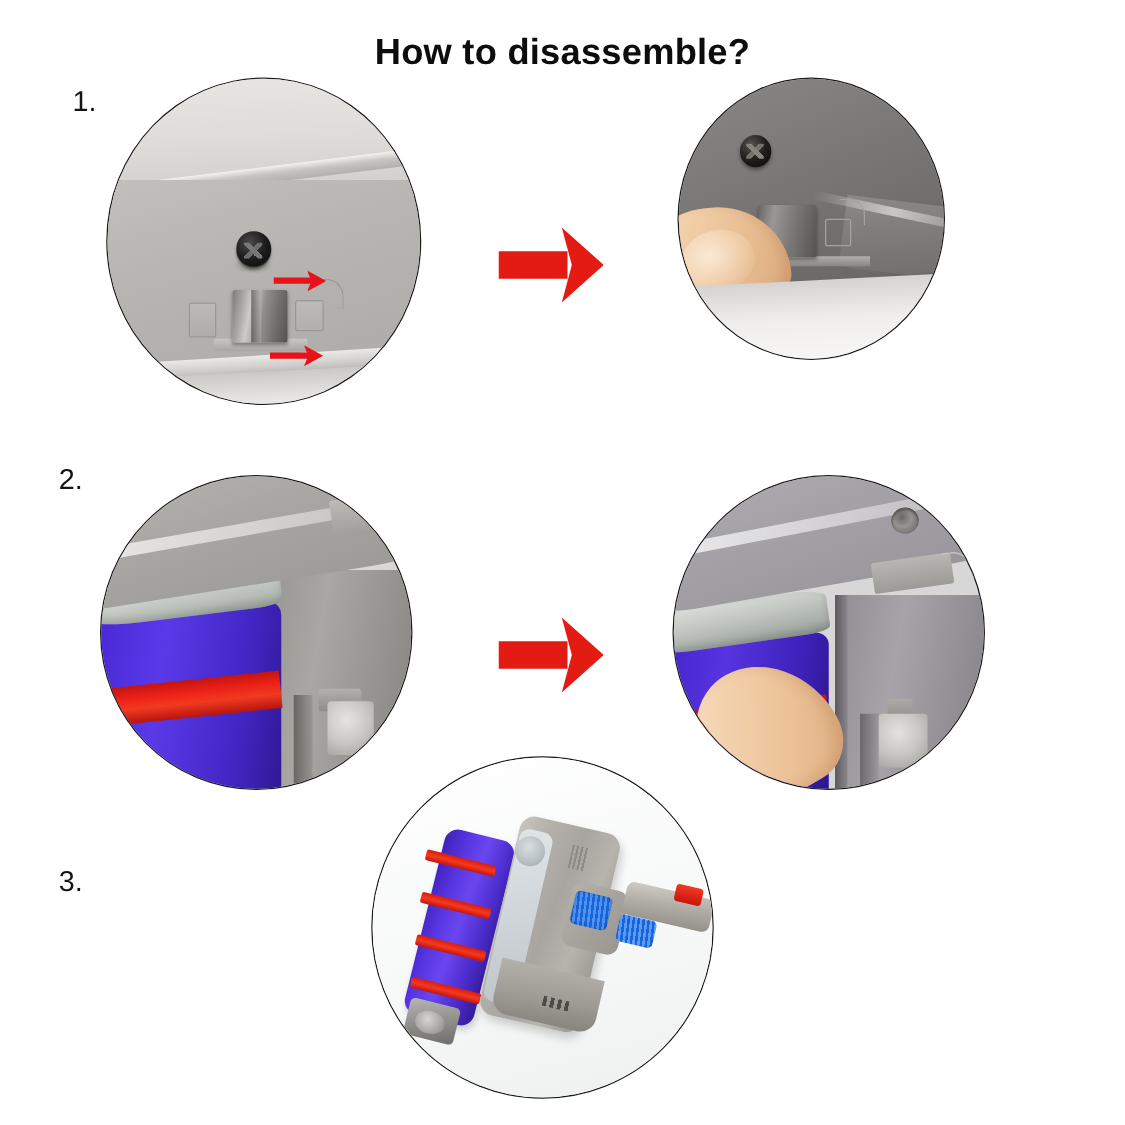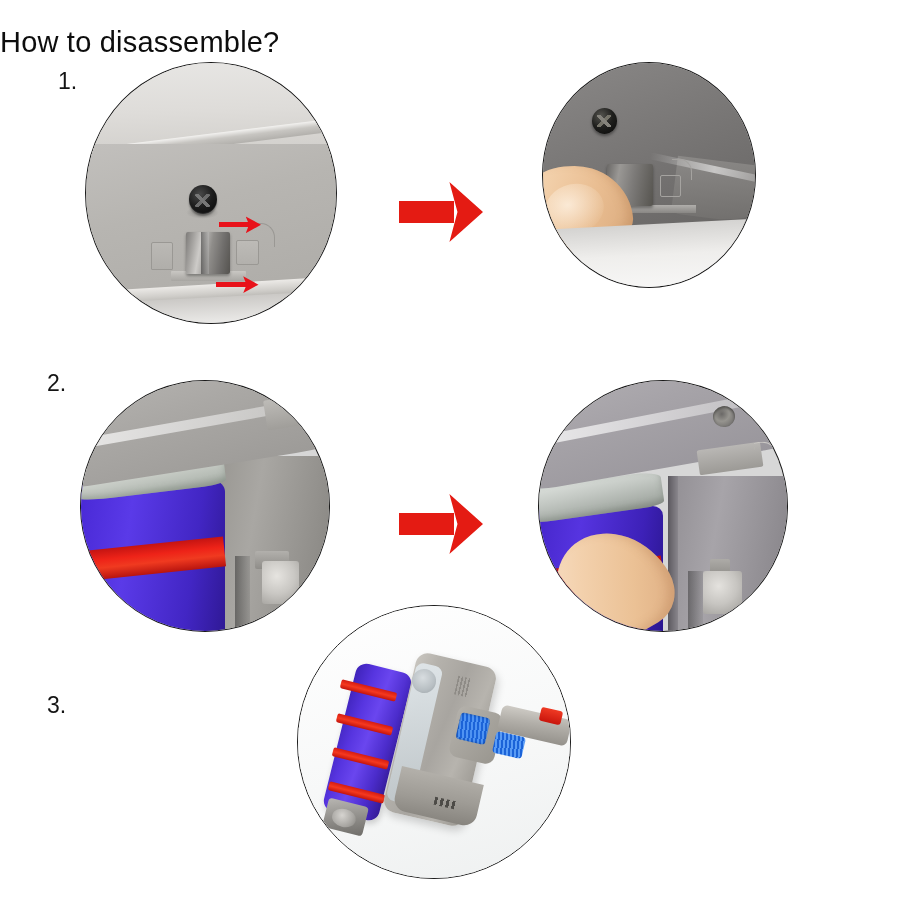--- a/index.html
+++ b/index.html
@@ -18,25 +18,25 @@
     background: #ffffff;
     overflow: hidden;
   }
 
   
   .page-title {
     position: absolute;
     left: 0;
     top: 26px;
     width: 900px;
-    text-align: left;
+    text-align: center;
     font-size: 29px;
     color: #0d0d0d;
     letter-spacing: 0.2px;
-    font-weight: 400;
+    font-weight: 700;
   }
 
   
   .step-num {
     position: absolute;
     font-size: 23px;
     color: #141414;
     font-weight: 400;
   }
   .step1-num { left: 58px; top: 68px; }

